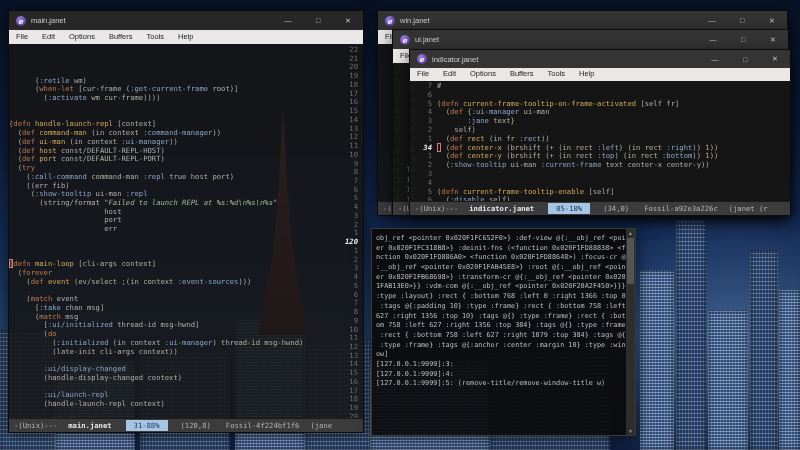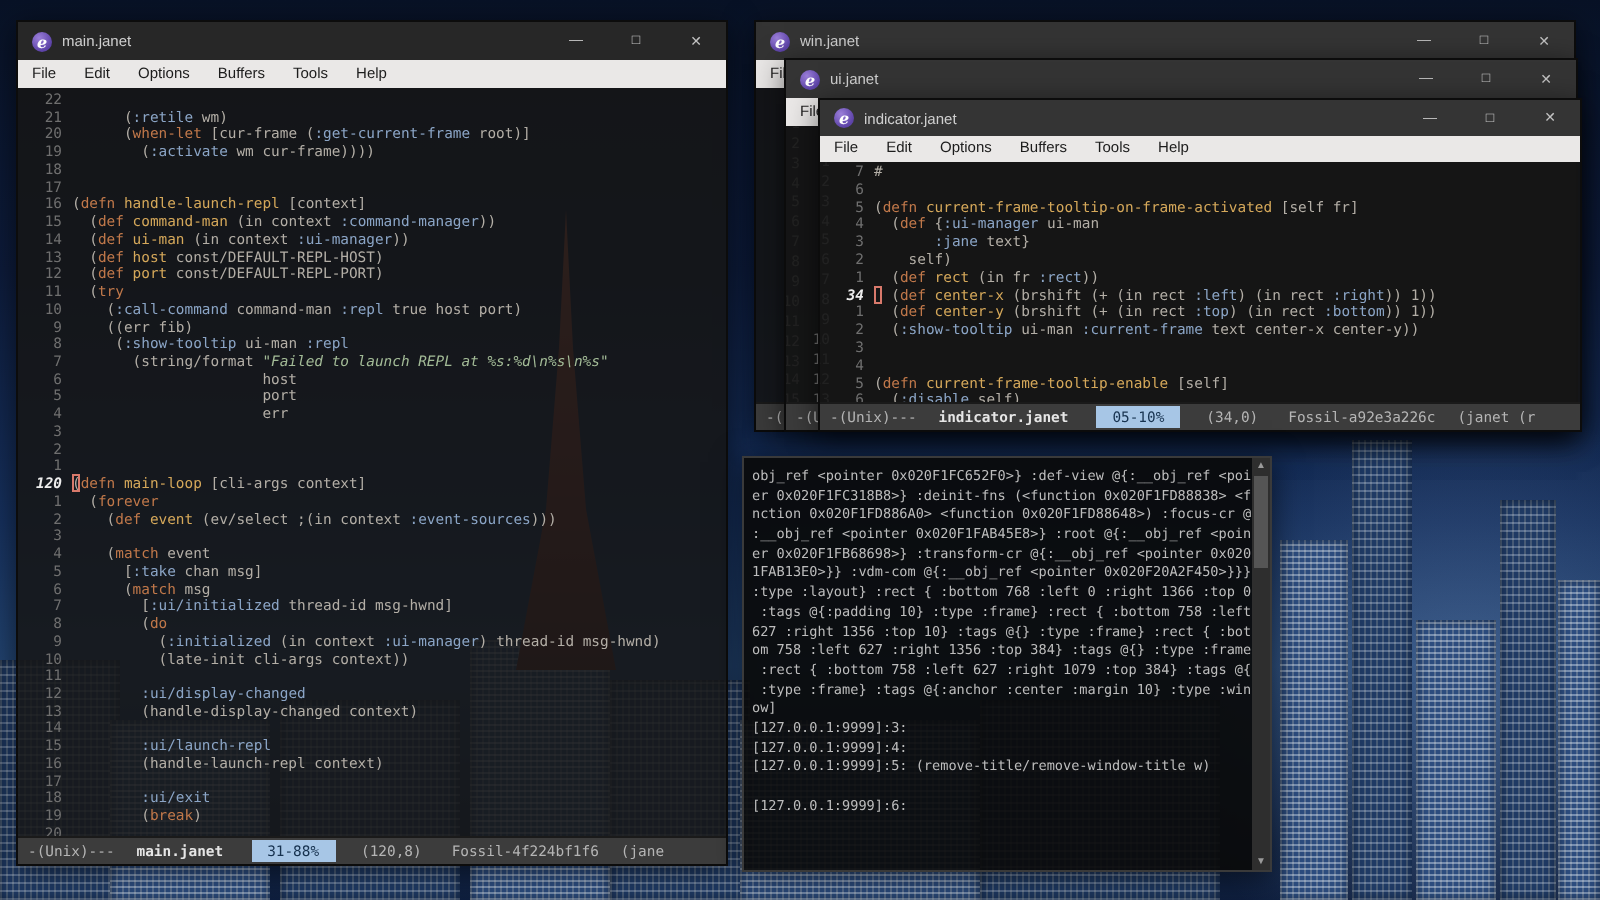--- a/index.html
+++ b/index.html
@@ -51,21 +51,21 @@
   
   .row{display:flex;white-space:pre;}
   .ln{flex:0 0 22px;text-align:right;padding-right:5px;color:#6f6f6f;}
   .cur-ln{color:#ededed;font-weight:bold;font-style:italic;}
   .codeln{white-space:pre;color:#b3aea6;}
   .k{color:#c0784a;font-style:normal;}
   .f{color:#d5a85a;font-style:normal;}
   .w{color:#8ba5c6;font-style:normal;}
   .s{color:#a3bb97;}
   b.cur{font-weight:normal;outline:1px solid #d8796b;outline-offset:-1px;}
-  #main-code .row{height:8.74px;font-size:7.2px;line-height:8.74px;}
+  #main-code .row{height:8.74px;font-size:7.2px;line-height:8.74px;flex-direction:column;}
   #ind-code .row{height:8.8px;font-size:7.2px;line-height:8.8px;}
   .numstrip .row{height:9.9px;font-size:7.2px;line-height:9.9px;}
   .numstrip{padding-top:3px;}
   
   #terminal-window{background:rgba(10,10,10,.92);border:1px solid #3a3a3a;}
   #term-lines{position:absolute;left:4px;top:5px;right:12px;bottom:4px;
               font-family:"DejaVu Sans Mono",monospace;font-size:6.8px;color:#bdbdbd;}
   #term-lines .trow{height:9.7px;line-height:9.7px;white-space:pre;}
   #term-scrollbar{position:absolute;right:0;top:0;bottom:0;width:9px;background:#2e2e2e;
                   display:flex;flex-direction:column;justify-content:space-between;align-items:center;}
@@ -297,21 +297,20 @@
         <div class="trow"> :tags @{:padding 10} :type :frame} :rect { :bottom 758 :left</div>
         <div class="trow">627 :right 1356 :top 10} :tags @{} :type :frame} :rect { :bott</div>
         <div class="trow">om 758 :left 627 :right 1356 :top 384} :tags @{} :type :frame}</div>
         <div class="trow"> :rect { :bottom 758 :left 627 :right 1079 :top 384} :tags @{}</div>
         <div class="trow"> :type :frame} :tags @{:anchor :center :margin 10} :type :wind</div>
         <div class="trow">ow]</div>
         <div class="trow">[127.0.0.1:9999]:3:</div>
         <div class="trow">[127.0.0.1:9999]:4:</div>
         <div class="trow">[127.0.0.1:9999]:5: (remove-title/remove-window-title w)</div>
         <div class="trow"> </div>
-        <div class="trow">[127.0.0.1:9999]:6:</div>
       </div>
     <div id="term-scrollbar">
       <span class="sb-arrow">▲</span>
       <span id="sb-thumb"></span>
       <span class="sb-arrow">▼</span>
     </div>
   </div>
 
 </div>
 

